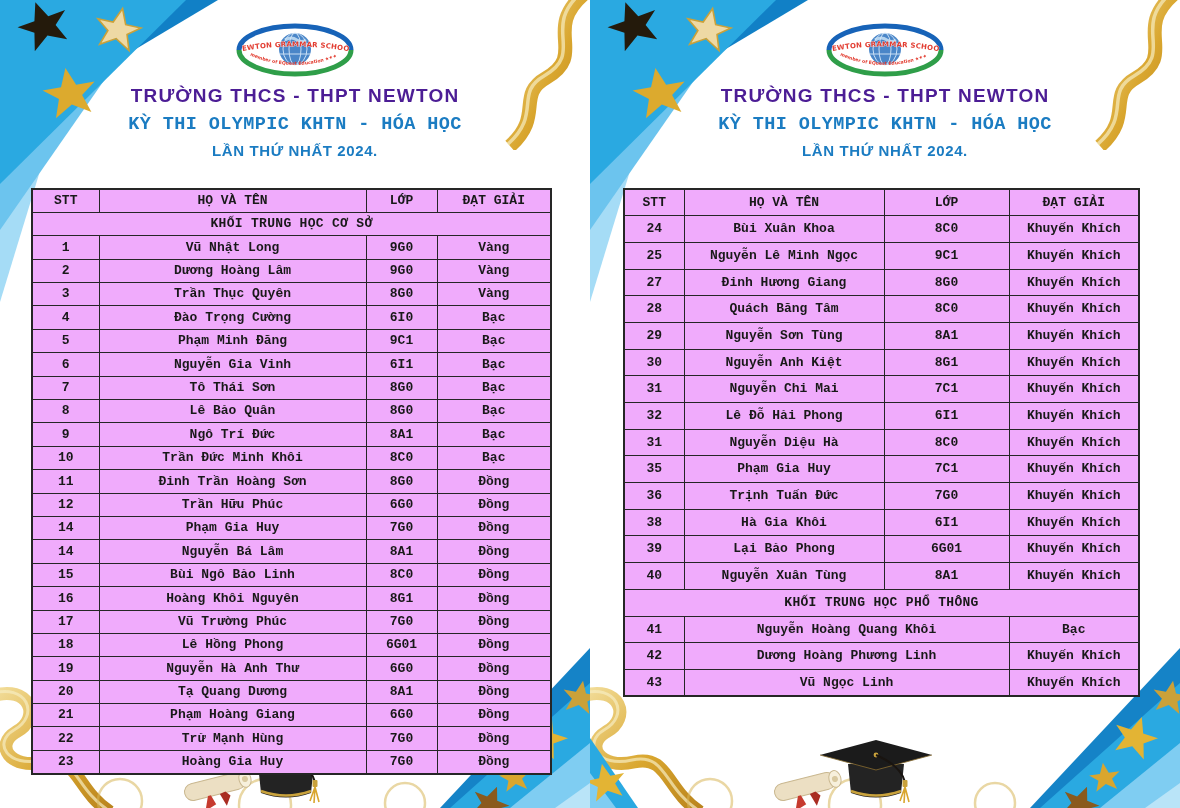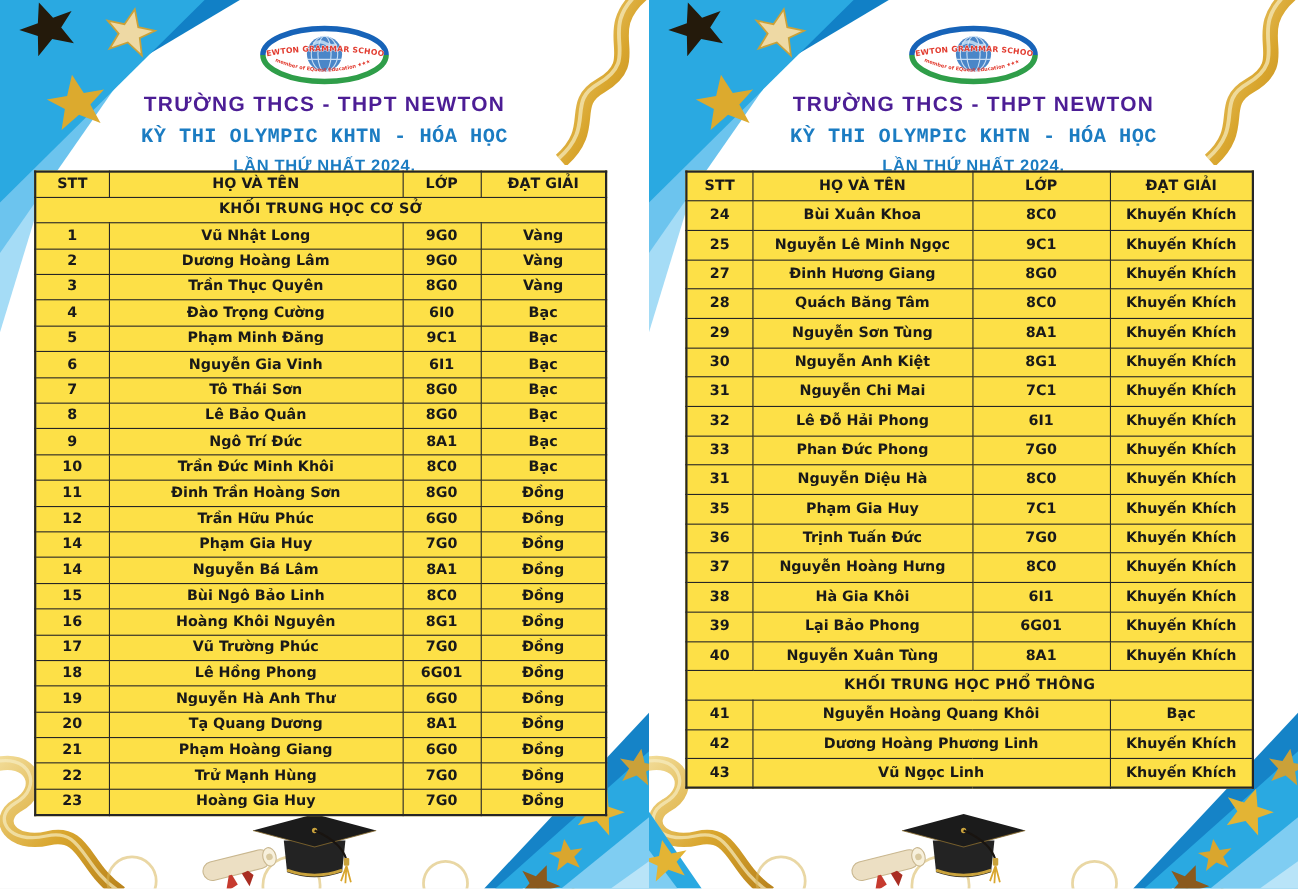--- a/index.html
+++ b/index.html
@@ -16,22 +16,22 @@
 
   .hdr{position:absolute;top:20px;left:0;right:0;text-align:center;z-index:2;}
   .logo{display:block;margin:0 auto;}
   .school{margin-top:8px;font-family:"Liberation Sans","DejaVu Sans",sans-serif;
           font-size:19px;font-weight:bold;color:#4c1d95;letter-spacing:1.2px;line-height:1;}
   .t1{margin-top:11px;font-family:Liberation Mono, monospace;
       font-size:18.5px;font-weight:bold;color:var(--title_blue,#1b7cc2);letter-spacing:.4px;line-height:1;}
   .t2{margin-top:8px;font-family:"Liberation Sans","DejaVu Sans",sans-serif;
       font-size:15px;font-weight:bold;color:var(--title_blue,#1b7cc2);letter-spacing:.6px;line-height:1;}
 
-  table.results{position:absolute;top:155px;border-collapse:collapse;table-layout:fixed;
-                background:#fde047;z-index:3;border:2px solid var(--border_dark,#262626);}
+  table.results{position:absolute;top:188px;border-collapse:collapse;table-layout:fixed;
+                background:#f0abfc;z-index:3;border:2px solid var(--border_dark,#262626);font-family:Liberation Mono, monospace;}
   .p1 table.results{left:31px;width:519px;}
   .p2 table.results{left:33px;width:515px;}
   table.results th,table.results td{border:1.2px solid var(--border_dark,#262626);
       text-align:center;vertical-align:middle;padding:0 2px;overflow:hidden;white-space:nowrap;
       font-weight:bold;color:#191919;font-size:13px;line-height:1.05;}
   .p1 table.results tr{height:23.4px;}
   .p2 table.results tr{height:26.7px;}
   td.section-cell{color:var(--section_blue,#203d9b);font-size:13.5px;letter-spacing:.3px;}
 </style>
 </head>
@@ -463,47 +463,35 @@
             <td class="class-cell">7C1</td>
             <td class="prize-cell">Khuyến Khích</td>
           </tr>
           <tr>
             <td class="stt-cell">32</td>
             <td class="name-cell">Lê Đỗ Hải Phong</td>
             <td class="class-cell">6I1</td>
             <td class="prize-cell">Khuyến Khích</td>
           </tr>
           <tr>
-            <td class="stt-cell">33</td>
-            <td class="name-cell">Phan Đức Phong</td>
-            <td class="class-cell">7G0</td>
-            <td class="prize-cell">Khuyến Khích</td>
-          </tr>
-          <tr>
             <td class="stt-cell">31</td>
             <td class="name-cell">Nguyễn Diệu Hà</td>
             <td class="class-cell">8C0</td>
             <td class="prize-cell">Khuyến Khích</td>
           </tr>
           <tr>
             <td class="stt-cell">35</td>
             <td class="name-cell">Phạm Gia Huy</td>
             <td class="class-cell">7C1</td>
             <td class="prize-cell">Khuyến Khích</td>
           </tr>
           <tr>
             <td class="stt-cell">36</td>
             <td class="name-cell">Trịnh Tuấn Đức</td>
             <td class="class-cell">7G0</td>
-            <td class="prize-cell">Khuyến Khích</td>
-          </tr>
-          <tr>
-            <td class="stt-cell">37</td>
-            <td class="name-cell">Nguyễn Hoàng Hưng</td>
-            <td class="class-cell">8C0</td>
             <td class="prize-cell">Khuyến Khích</td>
           </tr>
           <tr>
             <td class="stt-cell">38</td>
             <td class="name-cell">Hà Gia Khôi</td>
             <td class="class-cell">6I1</td>
             <td class="prize-cell">Khuyến Khích</td>
           </tr>
           <tr>
             <td class="stt-cell">39</td>

